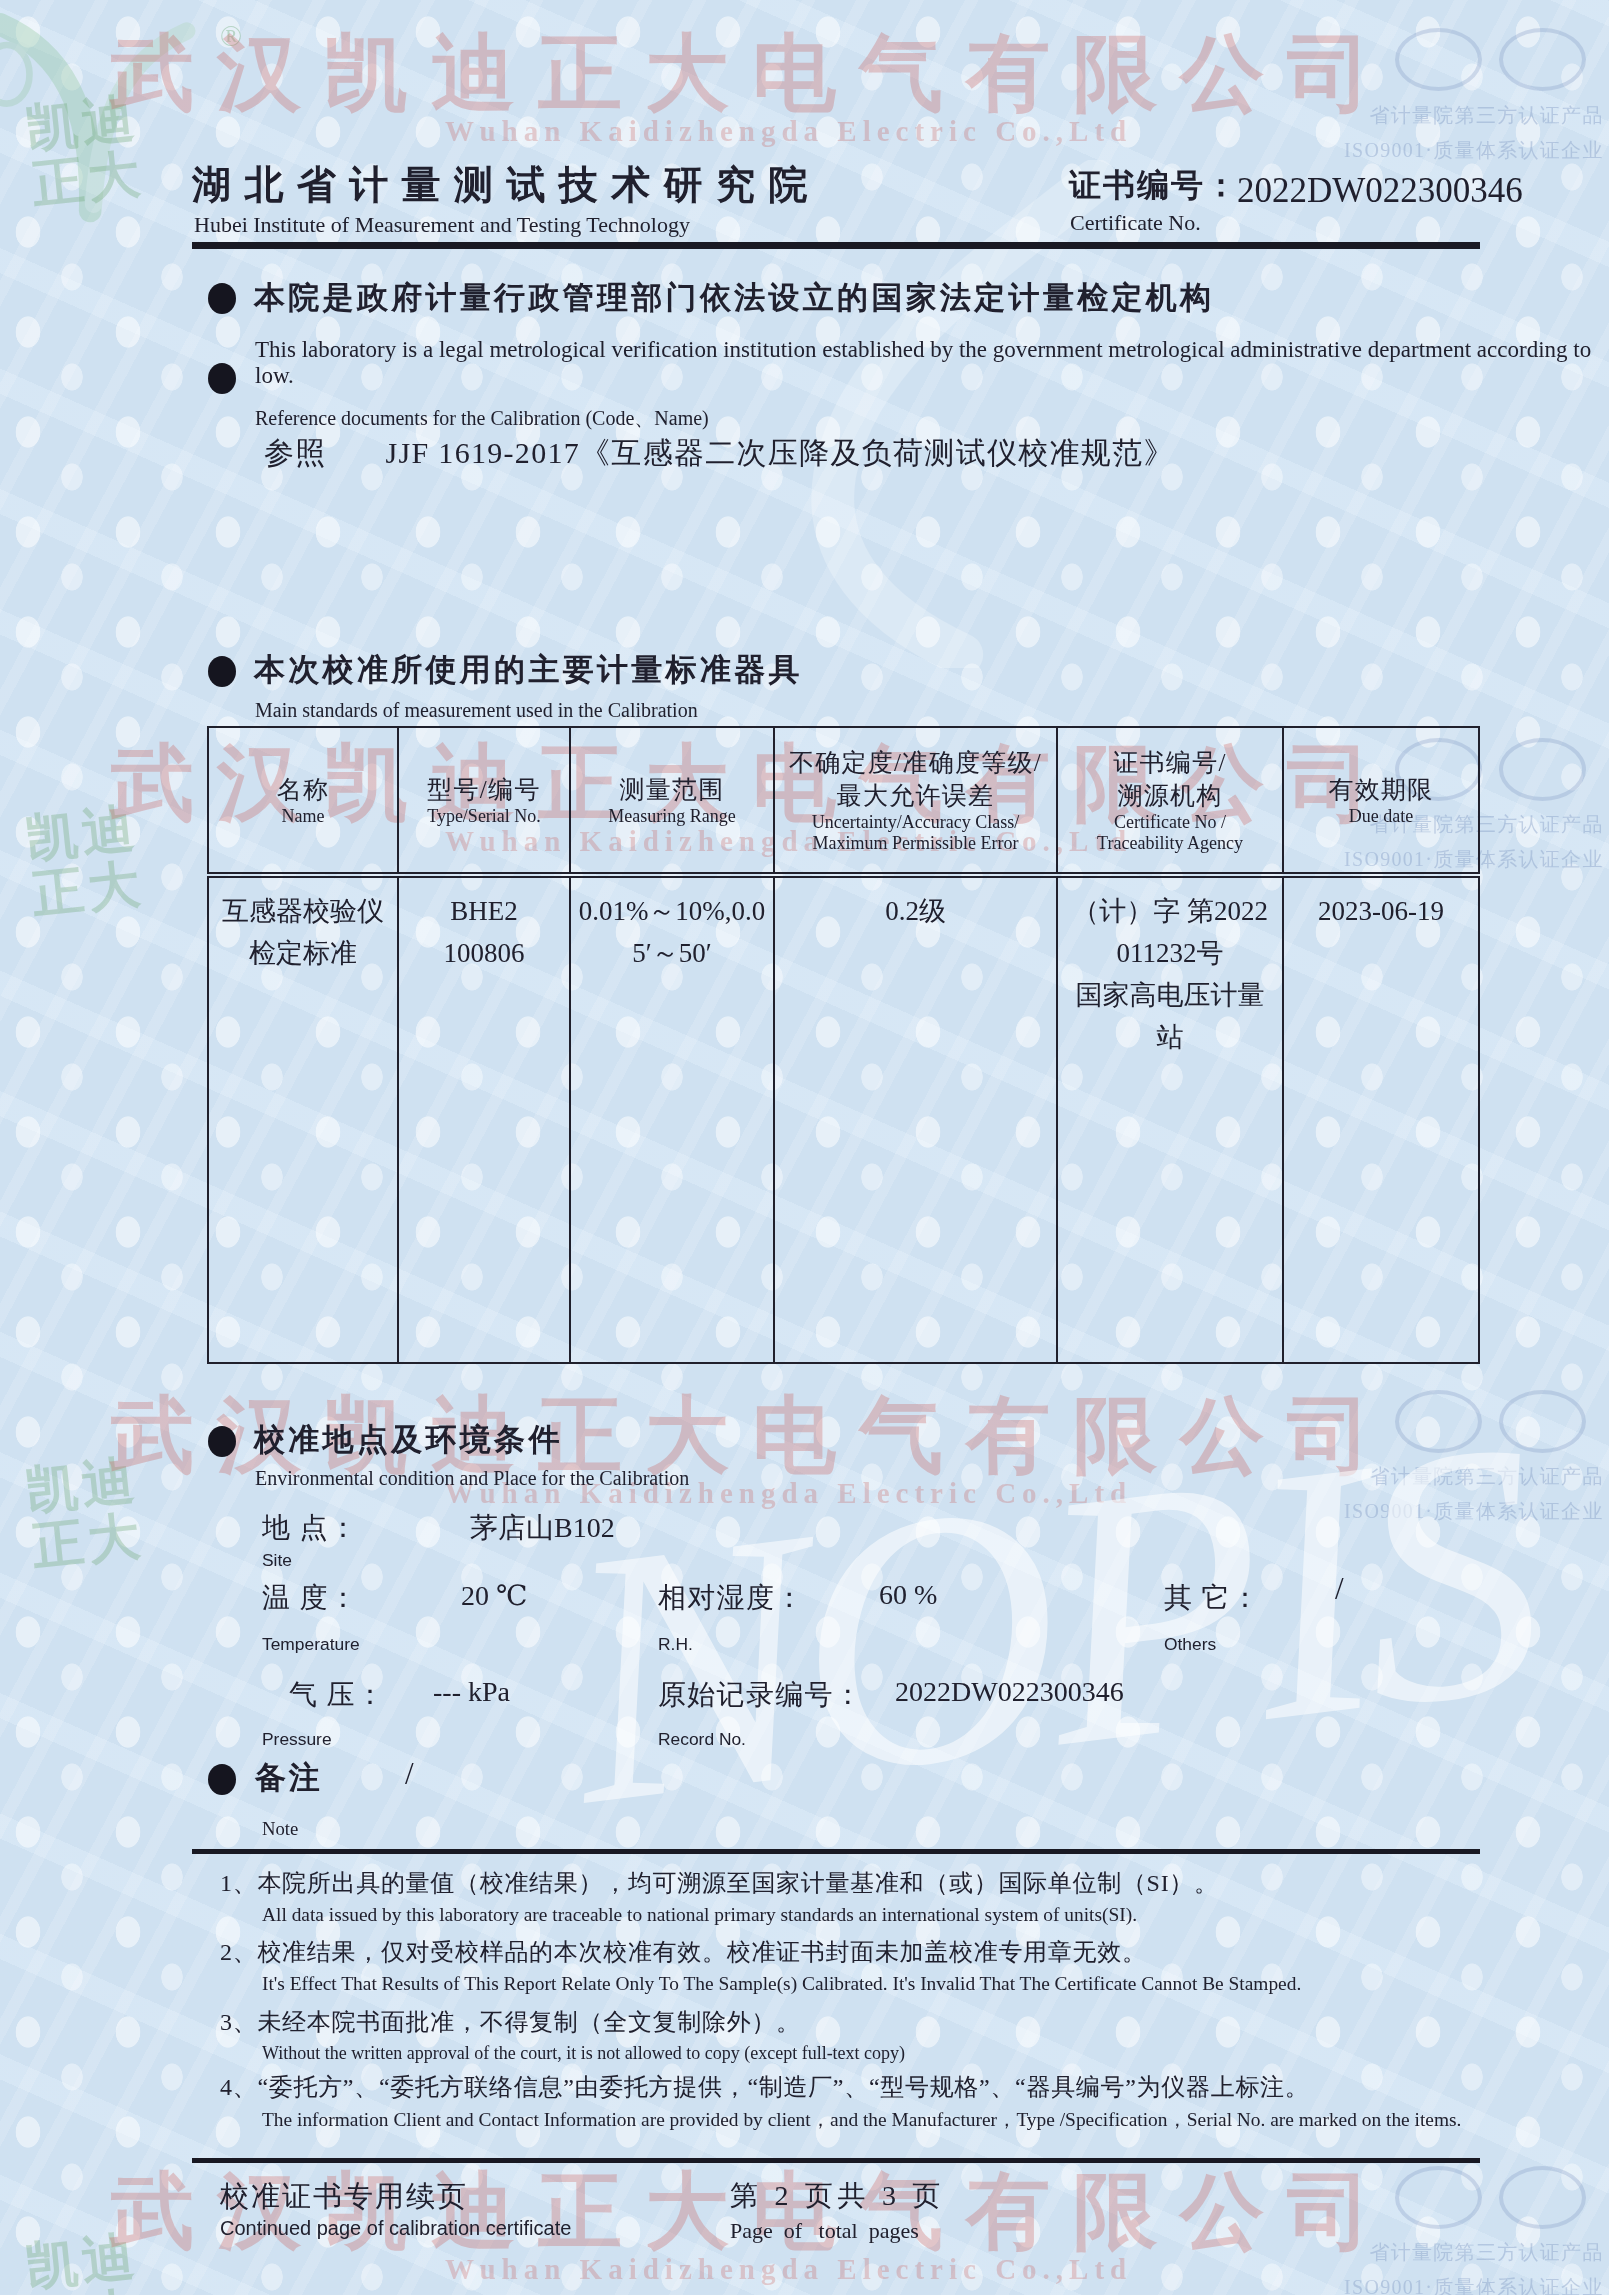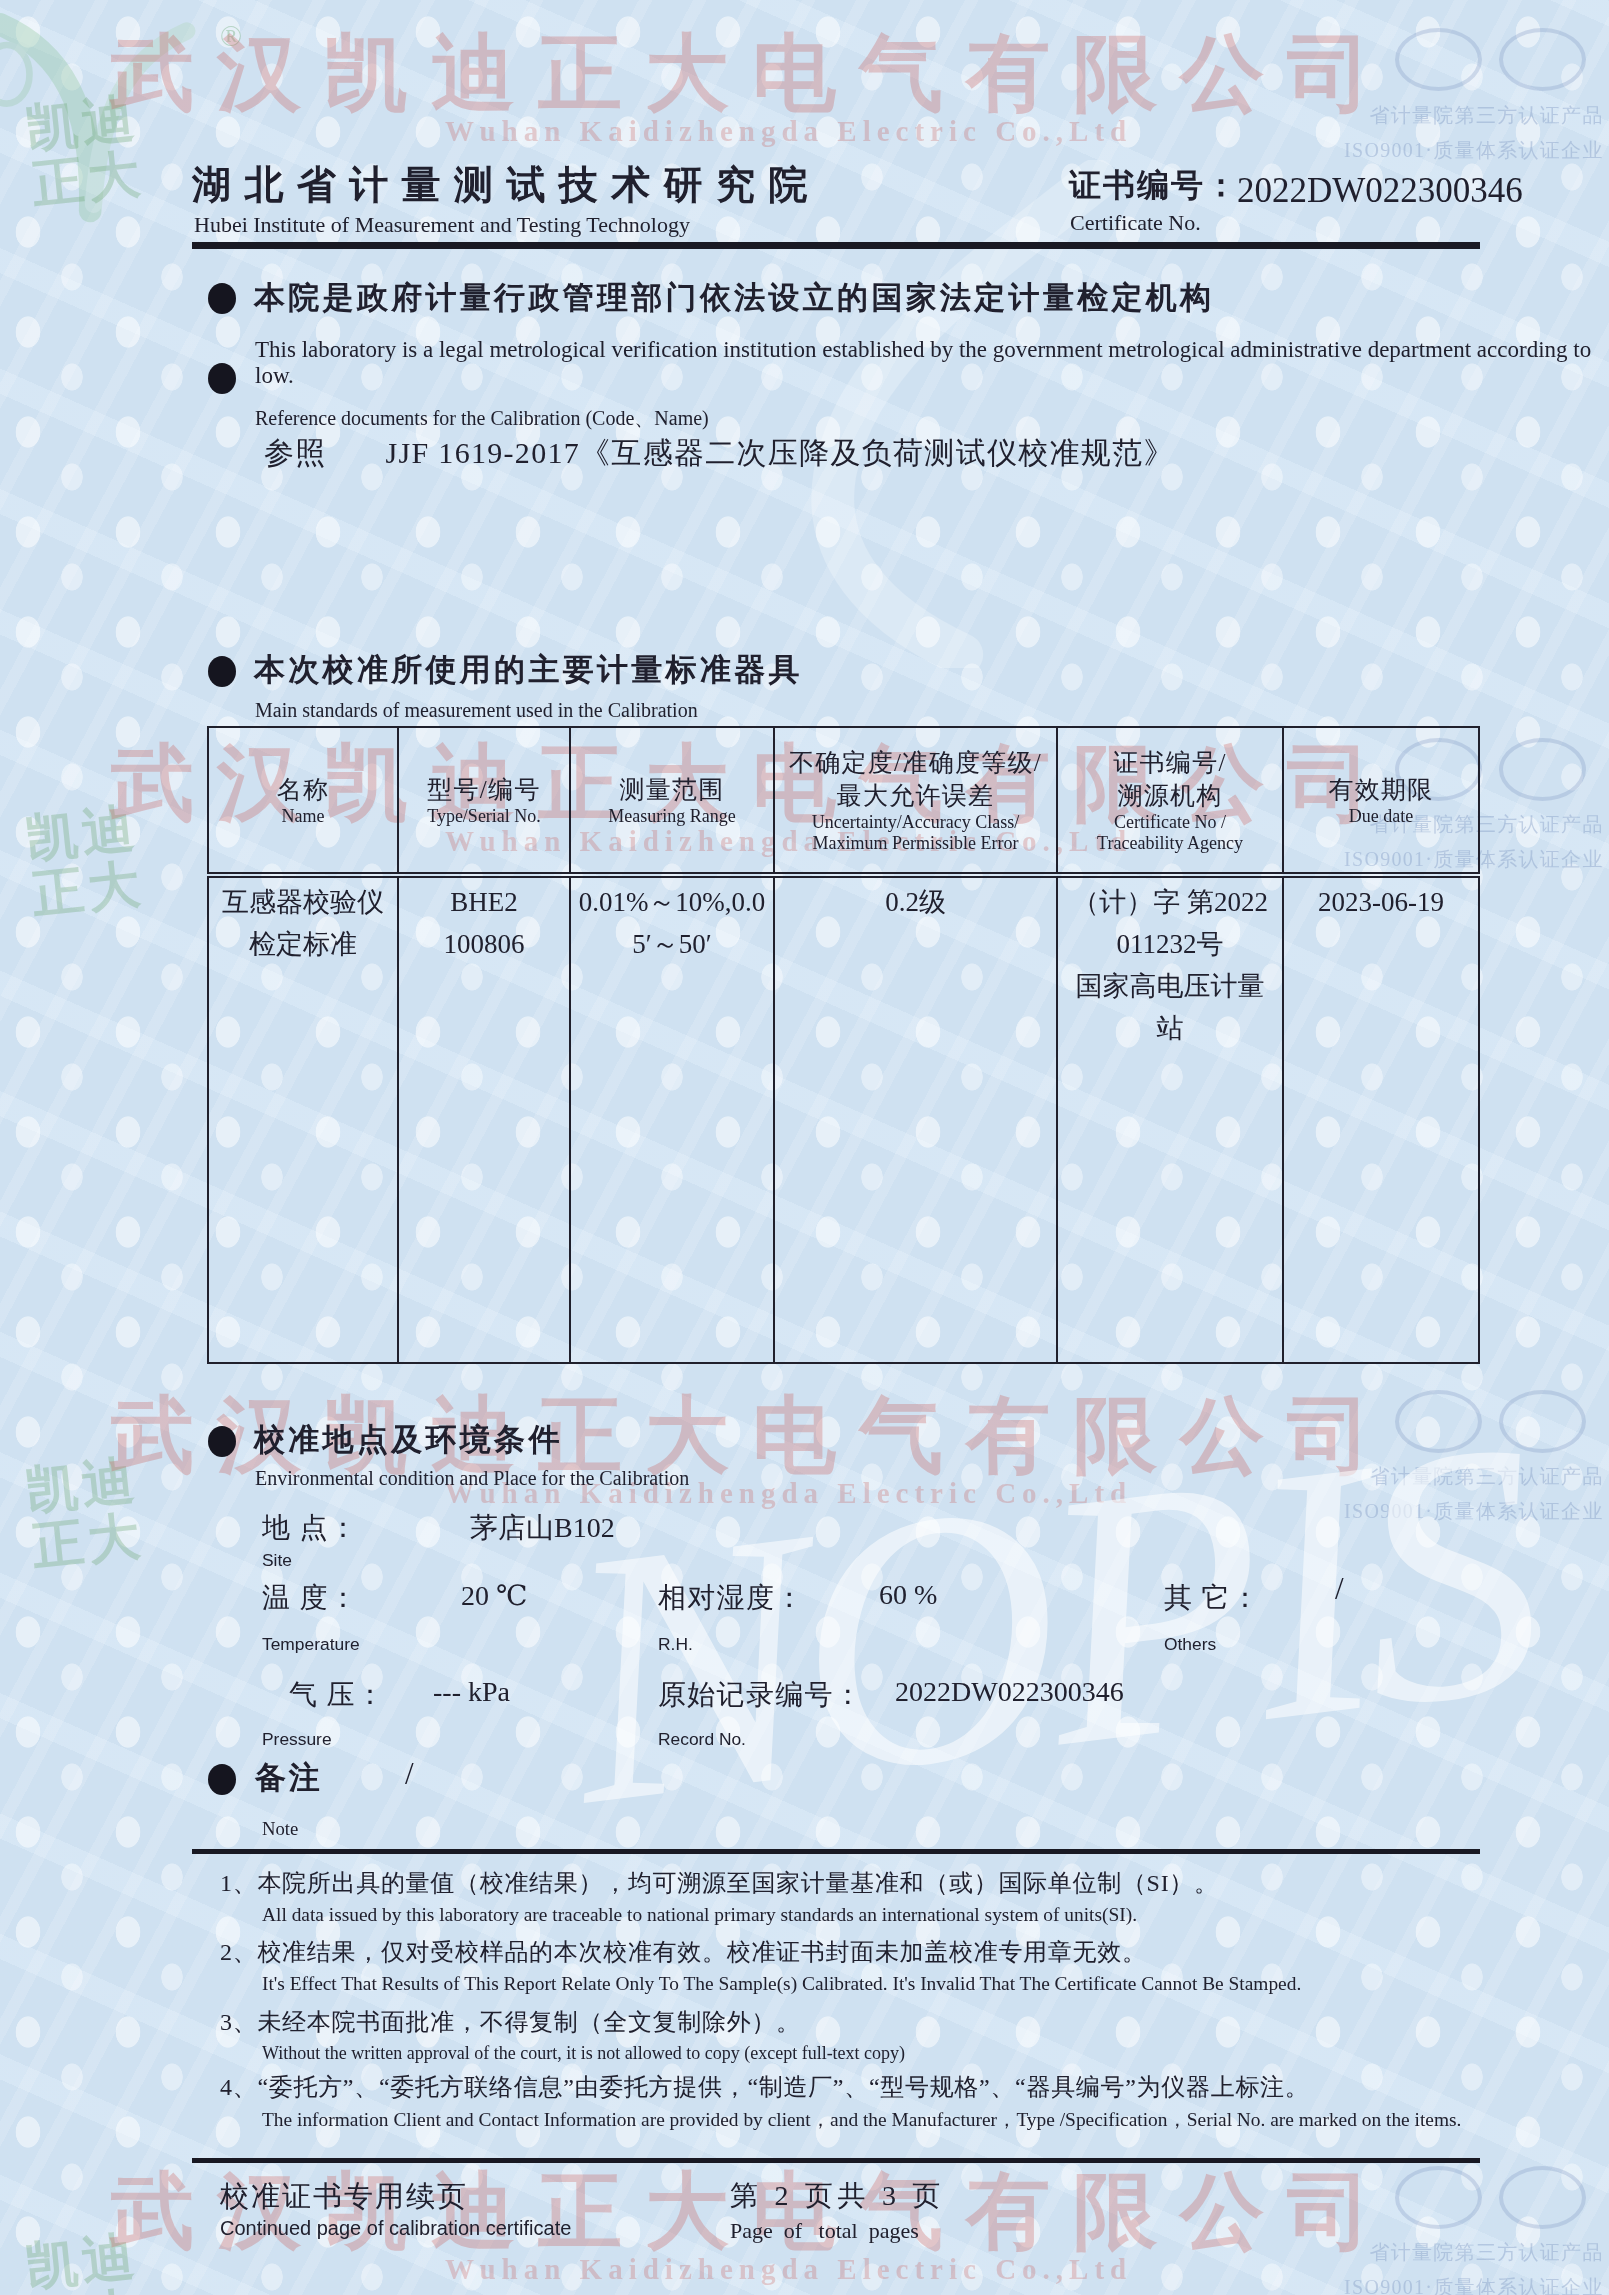--- a/index.html
+++ b/index.html
@@ -81,21 +81,21 @@
   table.std{
     position:absolute;left:207px;top:726px;width:1273px;
     border-collapse:collapse;table-layout:fixed;
   }
   table.std th,table.std td{border:2.7px solid #20202c;}
   table.std thead tr{height:148px;}
   table.std tbody tr{height:488px;}
   table.std th{font-weight:400;border-bottom:6px double #20202c;vertical-align:middle;padding:0 4px;}
   .th-cn{font-size:25px;letter-spacing:1.3px;}
   .th-en{font-size:18px;margin-top:0;}
-  table.std td{vertical-align:top;padding-top:4px;text-align:center;font-size:27px;line-height:1.55;}
+  table.std td{vertical-align:top;padding-top:13px;text-align:center;font-size:27px;line-height:1.55;}
   td.lh-wide{line-height:2.05;}
 
   .env-label{position:absolute;font-size:28px;letter-spacing:1.3px;}
   .env-val{position:absolute;font-size:28px;}
   .env-en{position:absolute;font-size:17.4px;}
 
   .remark-cn{left:255px;top:1757px;font-size:31px;font-weight:600;letter-spacing:2.7px;}
   .remark-val{left:405px;top:1756px;font-size:31px;}
   .remark-en{left:262px;top:1818px;font-size:18.7px;}
 

